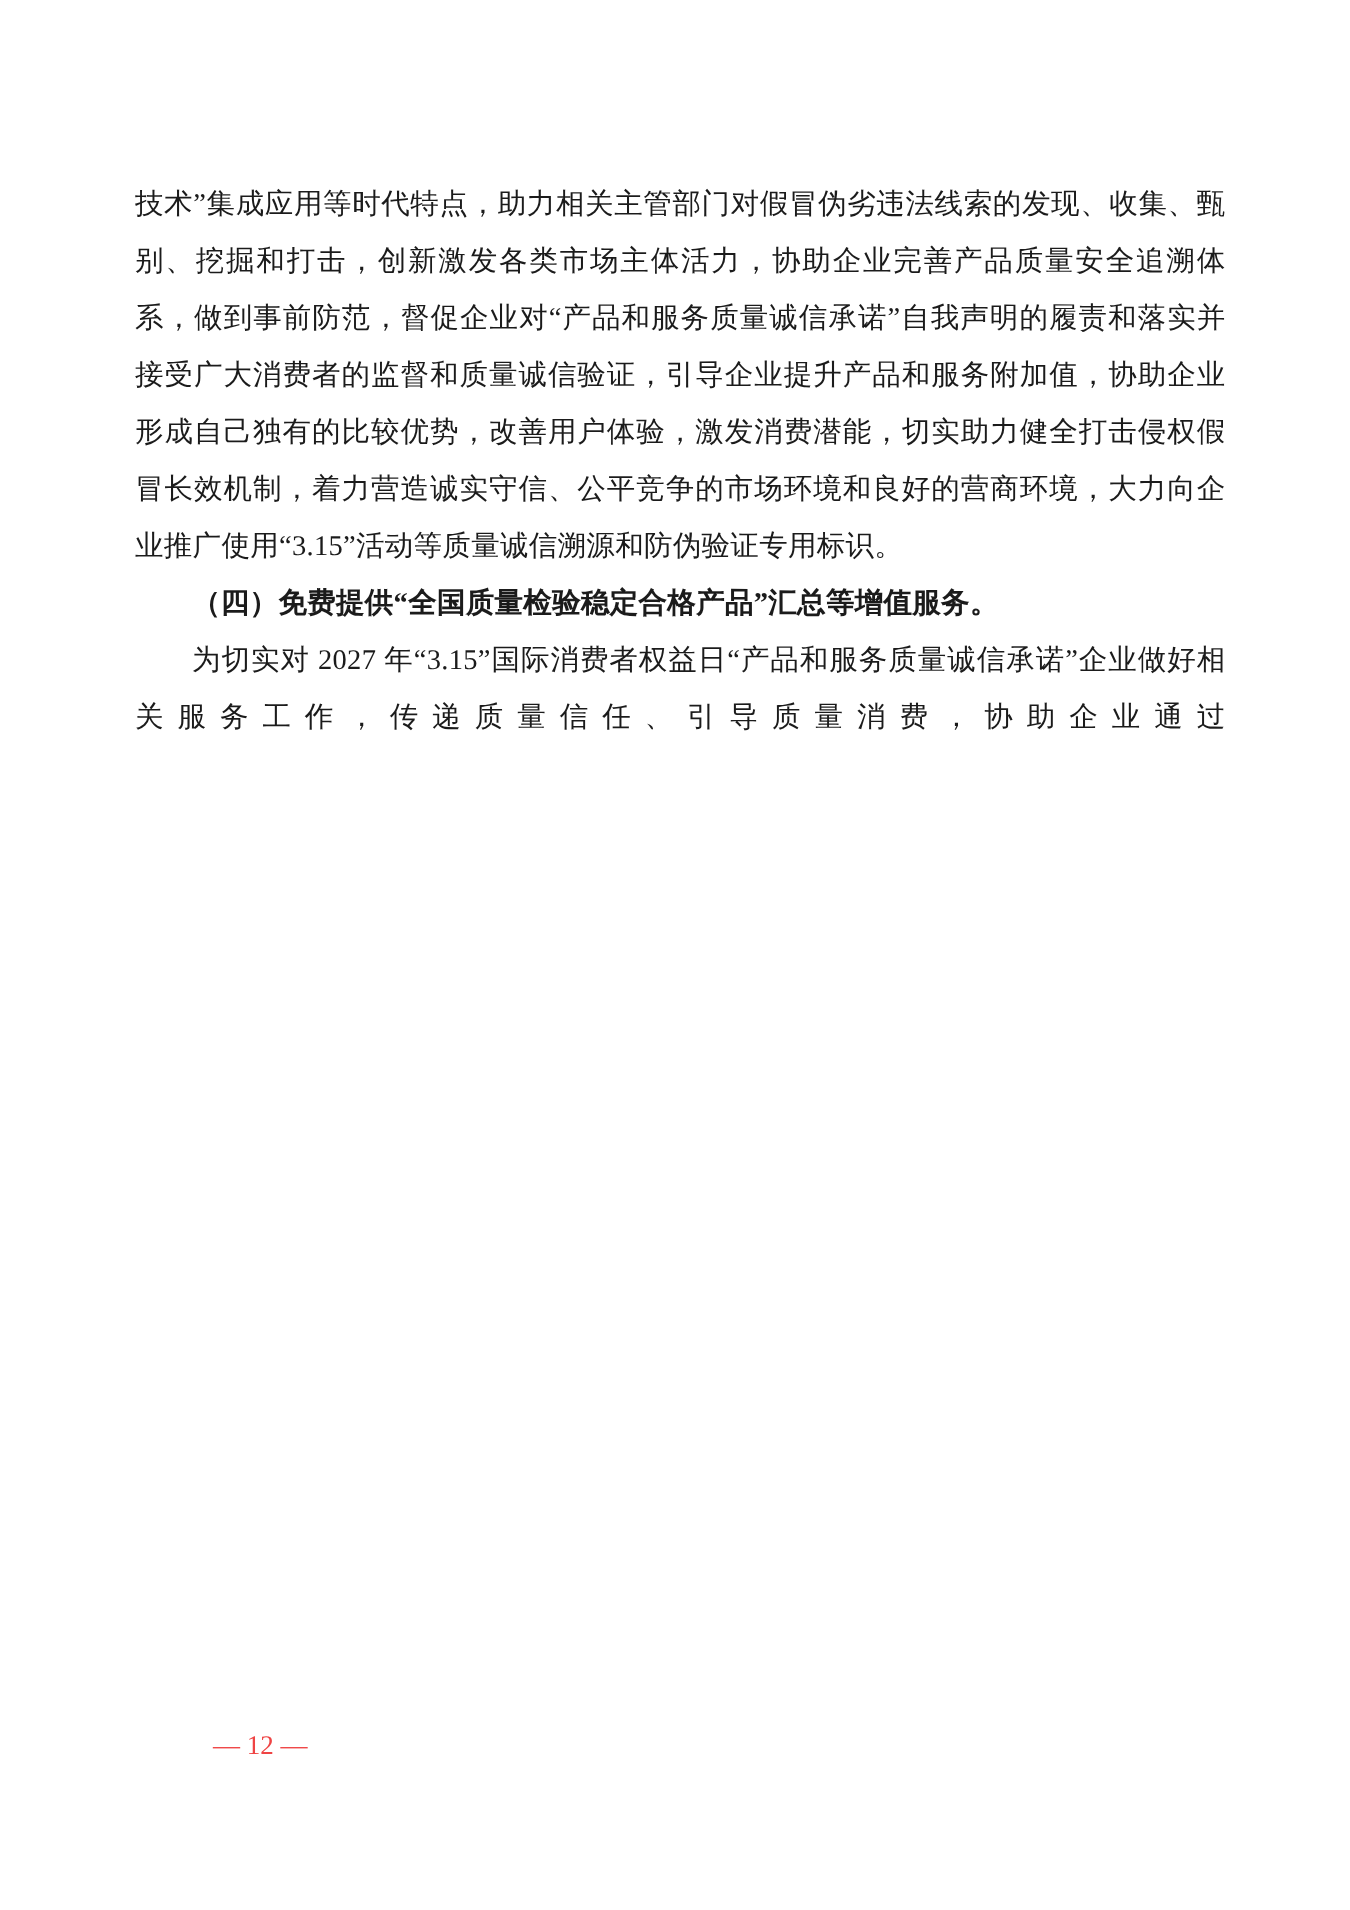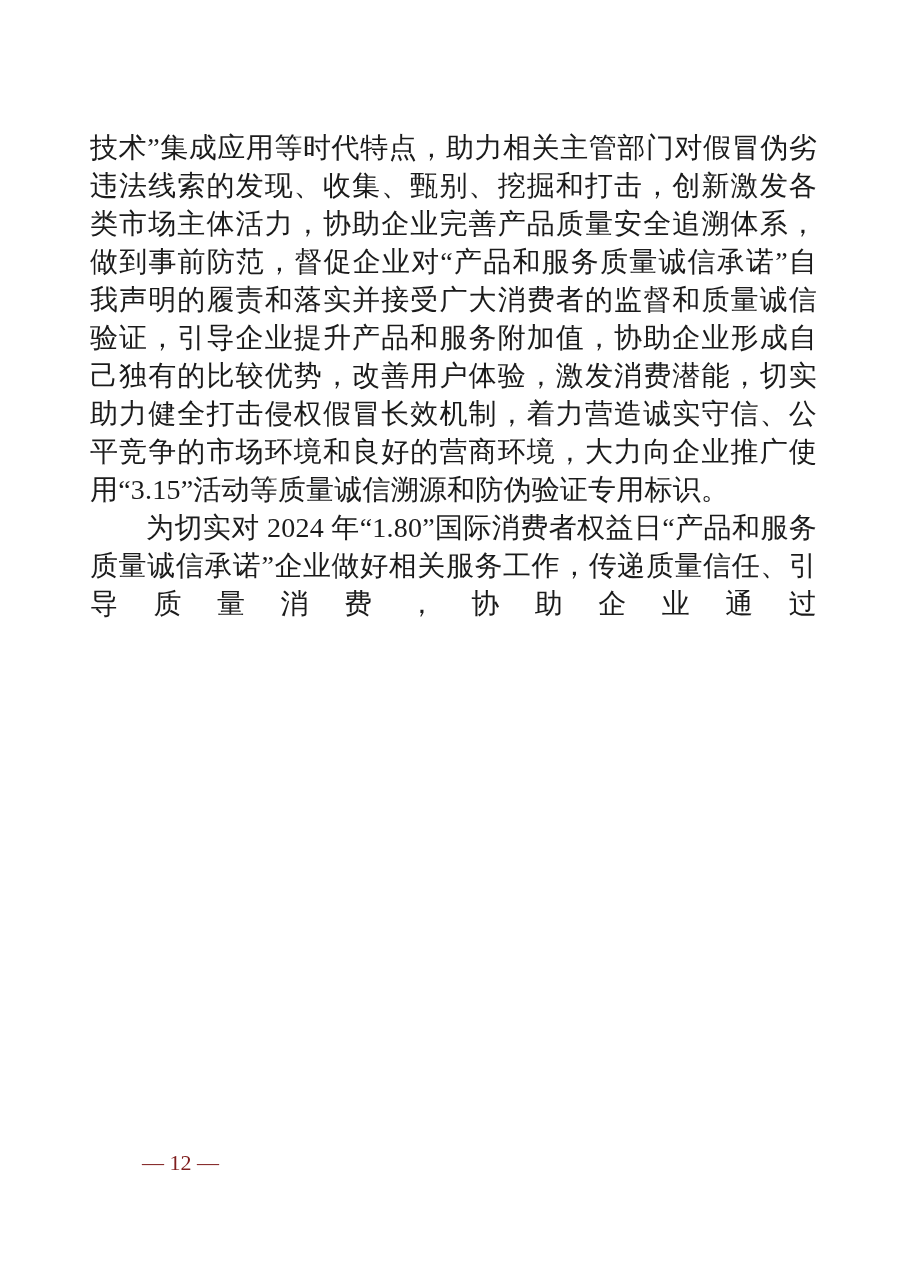--- a/index.html
+++ b/index.html
@@ -11,24 +11,24 @@
     position: relative;
     width: 900px;
     height: 1273px;
     background: #ffffff;
     overflow: hidden;
     font-family: "Liberation Serif", "DejaVu Serif", serif;
     color: #1b1b1b;
   }
   .content {
     position: absolute;
-    top: 129px;
+    top: 118px;
     left: 90px;
     width: 727px;
-    font-size: 28px;
+    font-size: 19px;
     line-height: 38px;
     text-align: justify;
     text-justify: inter-ideograph;
     letter-spacing: 0.2px;
   }
   .content p {
     margin: 0;
     padding: 0;
     text-indent: 2em;
     word-break: break-all;
@@ -39,28 +39,29 @@
   .content p.heading {
     font-weight: bold;
   }
   .content p.fill-last {
     text-align-last: justify;
   }
   .footer {
     position: absolute;
     left: 142px;
     top: 1148px;
-    font-size: 22px;
+    font-size: 18px;
     line-height: 30px;
-    color: #7f1d1d;
+    color: #ef4444;
     white-space: pre;
   }
 </style>
 </head>
 <body>
 
 <div class="page">
   <div class="content">
     <p class="no-indent">技术”集成应用等时代特点，助力相关主管部门对假冒伪劣违法线索的发现、收集、甄别、挖掘和打击，创新激发各类市场主体活力，协助企业完善产品质量安全追溯体系，做到事前防范，督促企业对“产品和服务质量诚信承诺”自我声明的履责和落实并接受广大消费者的监督和质量诚信验证，引导企业提升产品和服务附加值，协助企业形成自己独有的比较优势，改善用户体验，激发消费潜能，切实助力健全打击侵权假冒长效机制，着力营造诚实守信、公平竞争的市场环境和良好的营商环境，大力向企业推广使用“3.15”活动等质量诚信溯源和防伪验证专用标识。</p>
-    <p class="fill-last">为切实对 2024 年“1.80”国际消费者权益日“产品和服务质量诚信承诺”企业做好相关服务工作，传递质量信任、引导质量消费，协助企业通过</p>
+    <p class="heading">（四）免费提供“全国质量检验稳定合格产品”汇总等增值服务。</p>
+    <p class="fill-last">为切实对 2027 年“3.15”国际消费者权益日“产品和服务质量诚信承诺”企业做好相关服务工作，传递质量信任、引导质量消费，协助企业通过</p>
   </div>
   <div class="footer">— 12 —</div>
 </div>
 
 </body></html>

